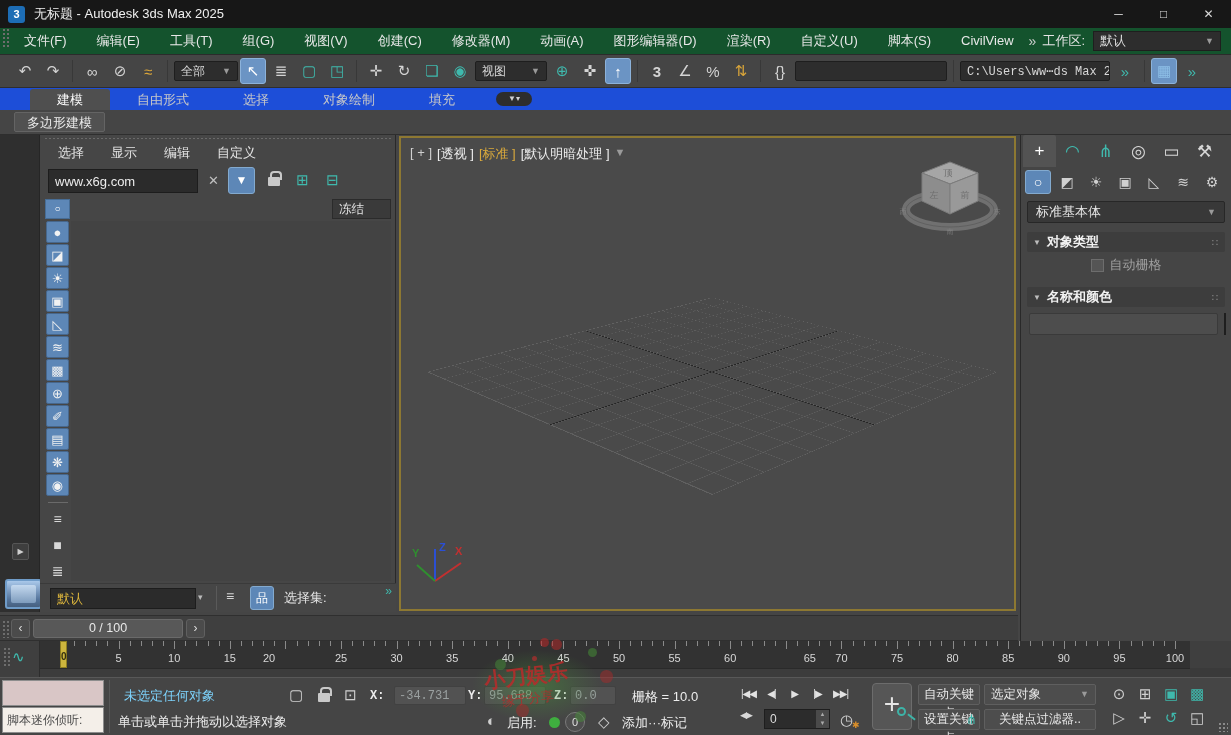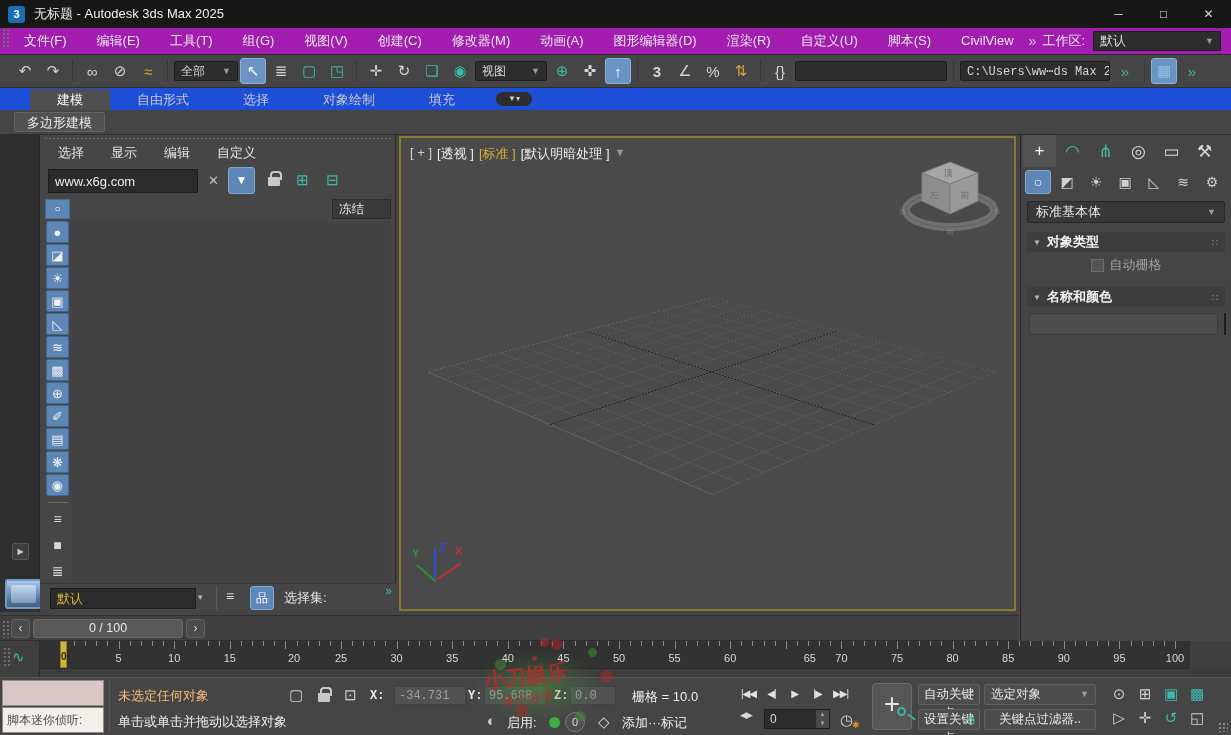--- a/index.html
+++ b/index.html
@@ -8,21 +8,21 @@
   #window { position:relative; width:1231px; height:735px; background:#454545; overflow:hidden; color:#e0e0e0; font-size:13px; }
 
   
   #titlebar { position:absolute; left:0; top:0; width:1231px; height:28px; background:#171717; display:flex; align-items:center; }
   .app-badge { width:17px; height:17px; margin-left:8px; background:#1d6db5; border-radius:3px; color:#fff; font-size:11px; font-weight:bold; text-align:center; line-height:17px; }
   .title-text { margin-left:9px; color:#f0f0f0; font-size:13px; }
   .win-controls { margin-left:auto; display:flex; }
   .win-btn { width:45px; height:28px; text-align:center; line-height:28px; color:#dcdcdc; font-size:12px; }
 
   
-  #menubar { position:absolute; left:0; top:28px; width:1231px; height:27px; background:#a21caf; border-bottom:1px solid #2b2b2b; display:flex; }
+  #menubar { position:absolute; left:0; top:28px; width:1231px; height:27px; background:#14532d; border-bottom:1px solid #2b2b2b; display:flex; }
   .grip-v { width:7px; height:20px; margin-left:2px; background-image:radial-gradient(#6d6d6d 1px, transparent 1.2px); background-size:4px 4px; }
   #menu-items { display:flex; }
   .menu-item { padding:0 15px; line-height:26px; color:#e8e8e8; white-space:nowrap; }
   .menu-right { margin-left:auto; display:flex; align-items:center; margin-right:10px; gap:8px; }
   .chev { color:#cfcfcf; font-size:14px; letter-spacing:-2px; }
   .ws-label { color:#e4e4e4; }
   .ws-combo { width:128px; height:20px; background:#2d2d2d; border:1px solid #1e1e1e; display:flex; align-items:center; padding:0 6px; color:#dcdcdc; }
   .ws-combo .caret { margin-left:auto; color:#9a9a9a; font-size:9px; }
 
   
@@ -135,21 +135,21 @@
   .frame-marker { position:absolute; top:0; width:7px; height:27px; background:#cdb53d; border:1px solid #8f7f22; }
   .frame-marker span { display:block; text-align:center; font-size:10px; color:#332f10; margin-top:9px; font-weight:bold; }
   .ruler-stub { position:absolute; left:1190px; top:0; width:41px; height:27px; background:#3f3f3f; }
   .tb-understrip { position:absolute; left:40px; top:27px; width:1150px; height:9px; background:#3c3c3c; border-top:1px solid #2a2a2a; }
 
   
   #statusbar { position:absolute; left:0; top:677px; width:1231px; height:58px; background:#454545; border-top:1px solid #585858; }
   .listener-top { position:absolute; left:2px; top:2px; width:102px; height:26px; background:#d9c6c6; border:1px solid #8d8d8d; }
   .listener-bottom { position:absolute; left:2px; top:29px; width:102px; height:26px; background:#f4efe9; border:1px solid #8d8d8d; color:#4a4a4a; font-size:12px; line-height:24px; padding:0 4px; white-space:nowrap; overflow:hidden; }
   .sb-divider { position:absolute; left:109px; top:2px; width:1px; height:53px; background:#2e2e2e; border-right:1px solid #575757; }
-  .sb-line1 { position:absolute; left:118px; top:9px; color:#fdba74; }
+  .sb-line1 { position:absolute; left:124px; top:9px; color:#7dd3fc; }
   .sb-line2 { position:absolute; left:118px; top:35px; color:#ededed; }
   .sb-ico { position:absolute; color:#cfcfcf; font-size:15px; }
   .lock { position:relative; width:12px; height:15px; display:inline-block; }
   .lock::before { content:""; position:absolute; left:2px; top:0; width:8px; height:7px; border:2px solid #c9c9c9; border-bottom:none; border-radius:4px 4px 0 0; }
   .lock::after { content:""; position:absolute; left:0; top:6px; width:12px; height:9px; background:#c9c9c9; border-radius:1px; }
   .coord-label { position:absolute; top:11px; font-family:"Liberation Mono", monospace; font-size:12px; font-weight:bold; color:#ececec; }
   .coord-field { position:absolute; top:8px; height:19px; background:#525252; border:1px solid #414141; border-radius:2px; color:#9aa0a0; font-family:"Liberation Mono", monospace; font-size:12px; padding:0 4px; }
   .grid-text { position:absolute; left:632px; top:10px; color:#ededed; font-size:13px; white-space:nowrap; }
   .enable-label { position:absolute; left:507px; top:36px; color:#ededed; }
   .green-dot { position:absolute; left:549px; top:39px; width:11px; height:11px; border-radius:50%; background:#3fae3f; }
@@ -500,21 +500,21 @@
         <div class="tick" style="left: 156.44px; height: 5px;"></div>
         <div class="tick" style="left: 167.56px; height: 5px;"></div>
         <div class="tick" style="left: 178.68px; height: 5px;"></div>
         <div class="tick" style="left: 189.8px; height: 8px;"></div>
         <div class="tick-label" style="left: 189.8px;">15</div>
         <div class="tick" style="left: 200.92px; height: 5px;"></div>
         <div class="tick" style="left: 212.04px; height: 5px;"></div>
         <div class="tick" style="left: 223.16px; height: 5px;"></div>
         <div class="tick" style="left: 234.28px; height: 5px;"></div>
         <div class="tick" style="left: 245.4px; height: 8px;"></div>
-        <div class="tick-label" style="left: 254px;">20</div>
+        <div class="tick-label" style="left: 229px;">20</div>
         <div class="tick" style="left: 256.52px; height: 5px;"></div>
         <div class="tick" style="left: 267.64px; height: 5px;"></div>
         <div class="tick" style="left: 278.76px; height: 5px;"></div>
         <div class="tick" style="left: 289.88px; height: 5px;"></div>
         <div class="tick" style="left: 301px; height: 8px;"></div>
         <div class="tick-label" style="left: 301px;">25</div>
         <div class="tick" style="left: 312.12px; height: 5px;"></div>
         <div class="tick" style="left: 323.24px; height: 5px;"></div>
         <div class="tick" style="left: 334.36px; height: 5px;"></div>
         <div class="tick" style="left: 345.48px; height: 5px;"></div>

